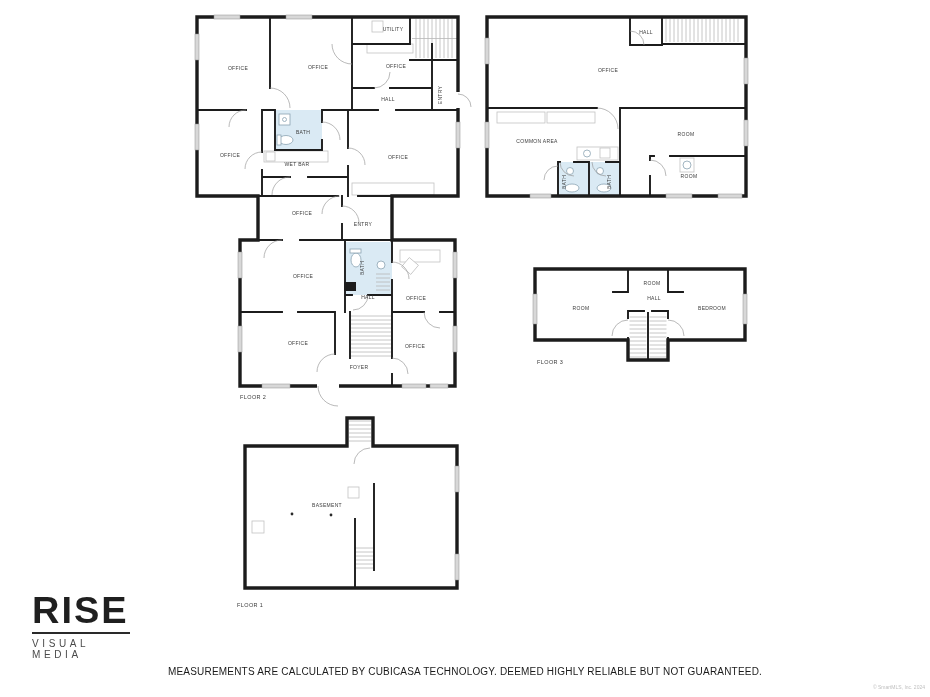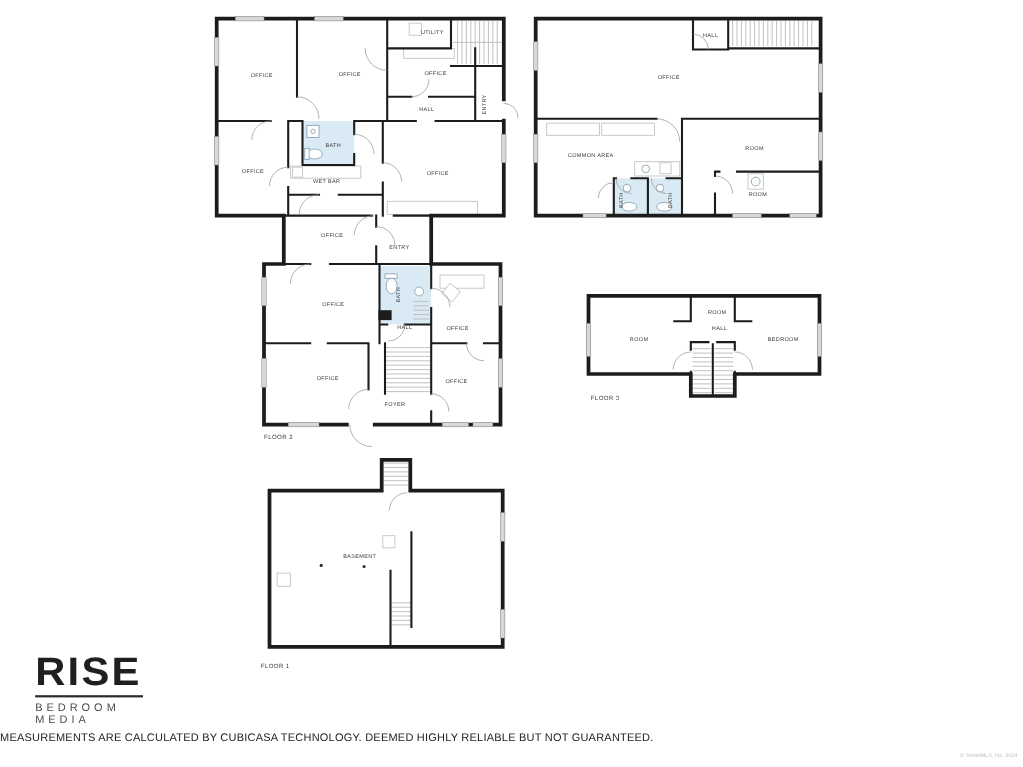--- a/index.html
+++ b/index.html
@@ -21,21 +21,21 @@
   .rl{font-family:"Liberation Sans",sans-serif;font-size:5px;fill:#3c3c3c;
       letter-spacing:0.3px;text-anchor:middle;}
   .fl{font-family:"Liberation Sans",sans-serif;font-size:5.5px;fill:#3a3a3a;
       letter-spacing:0.4px;text-anchor:start;}
   
   .logo{position:absolute;left:32px;top:592px;width:110px;}
   .logo-word{font-size:38px;font-weight:800;letter-spacing:2px;color:#1f1f1f;
              line-height:1;transform:scaleY(0.95);}
   .logo-rule{width:98px;border-bottom:2.5px solid #2a2a2a;margin-top:2px;}
   .logo-sub{font-size:10px;letter-spacing:3.6px;color:#4a4a4a;margin-top:4px;}
-  .disclaimer{position:absolute;left:0;right:0;top:666px;
+  .disclaimer{position:absolute;left:0;right:0;top:666px;text-align:center;
               font-size:10px;letter-spacing:0.2px;color:#1b1b1b;}
   .copyright{position:absolute;right:5px;top:684px;font-size:5px;color:#c0c0c0;}
 </style>
 </head>
 <body>
 
 <div class="canvas">
 
 <svg width="930" height="697" viewBox="0 0 930 697">
 
@@ -279,19 +279,19 @@
       <text class="rl" x="327" y="507">BASEMENT</text>
     </g>
     <text class="fl" x="237" y="607">FLOOR 1</text>
   </g>
 
 </svg>
 
   <div class="logo">
     <div class="logo-word">RISE</div>
     <div class="logo-rule"></div>
-    <div class="logo-sub">BEDROOM MEDIA</div>
+    <div class="logo-sub">VISUAL MEDIA</div>
   </div>
 
   <div class="disclaimer">MEASUREMENTS ARE CALCULATED BY CUBICASA TECHNOLOGY. DEEMED HIGHLY RELIABLE BUT NOT GUARANTEED.</div>
   <div class="copyright">© SmartMLS, Inc. 2024</div>
 
 </div>
 
 </body></html>

